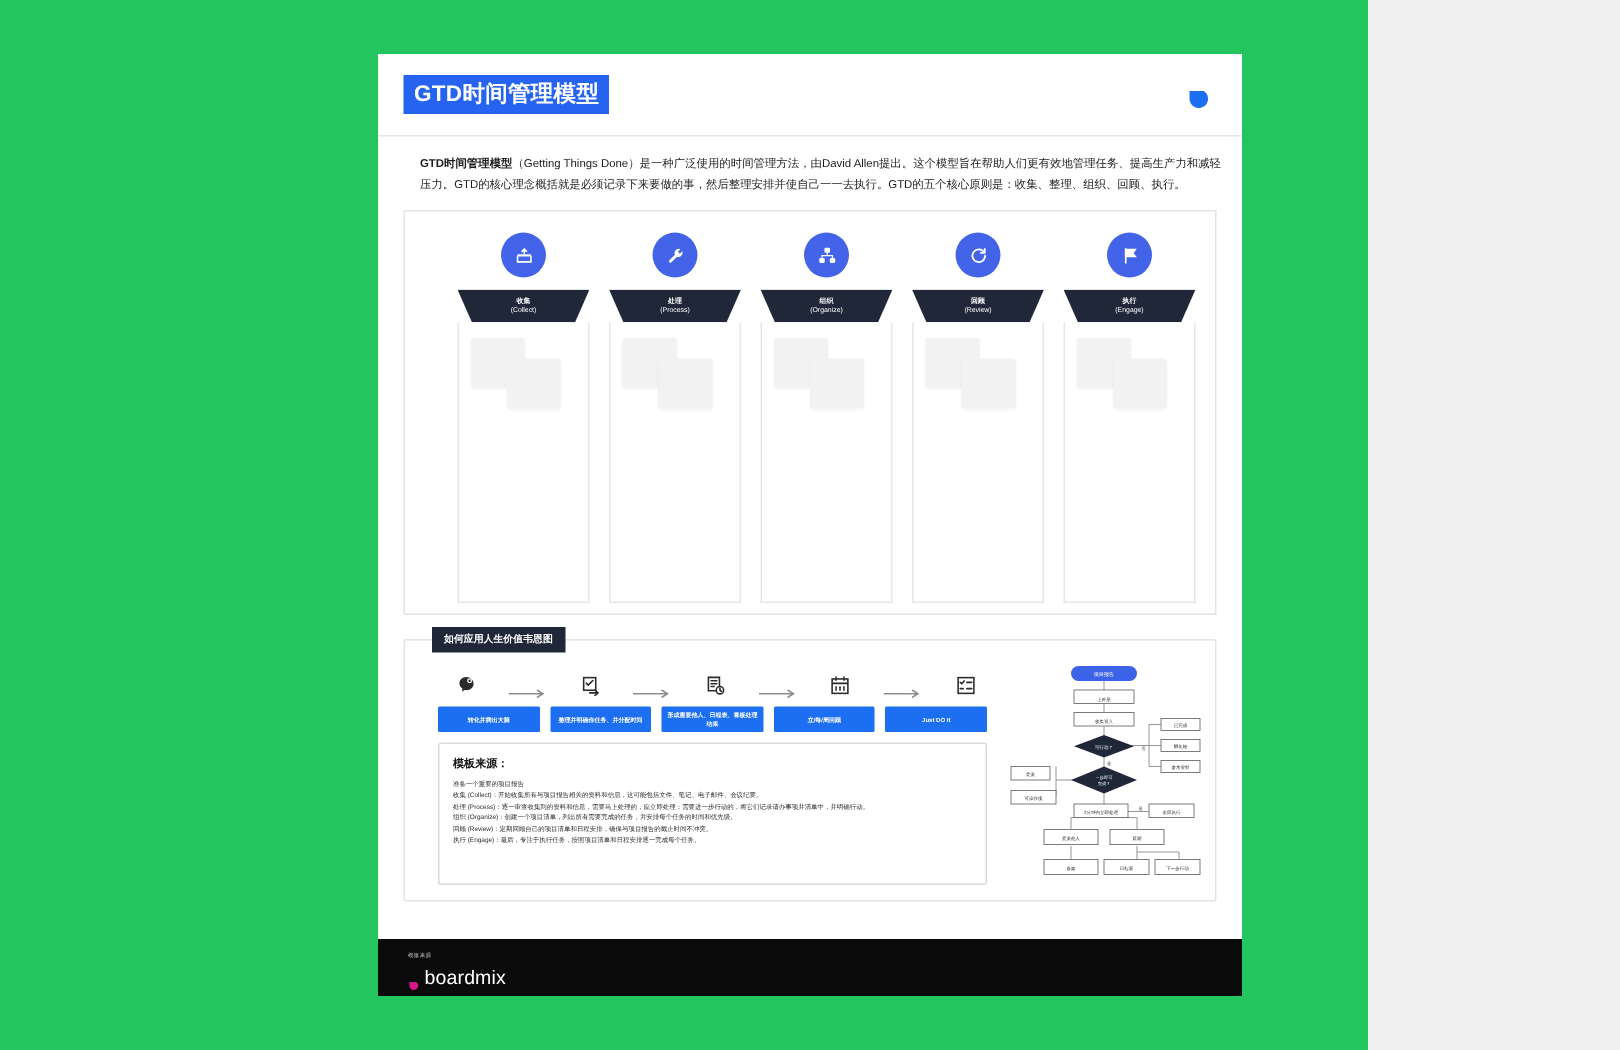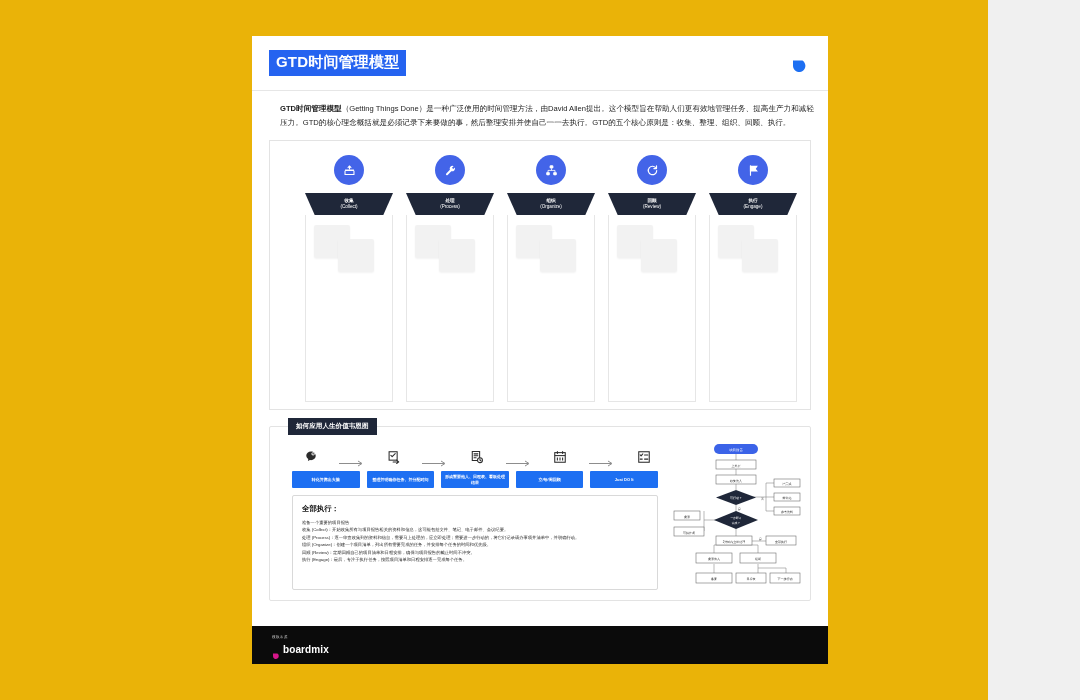--- a/index.html
+++ b/index.html
@@ -2,21 +2,21 @@
 <html><head>
 <meta charset="utf-8">
 <style>
   * { box-sizing: border-box; margin: 0; padding: 0; }
   html, body {
     width: 1080px; height: 700px;
     background: #f0f0f0;
     font-family: "Liberation Sans", "DejaVu Sans", sans-serif;
     overflow: hidden;
   }
-  #page { position: relative; width: 988px; height: 700px; background: #eab308; }
+  #page { position: relative; width: 912px; height: 700px; background: #22c55e; }
 
   .sheet {
     position: absolute; left: 252px; top: 36px;
     width: 576px; height: 590px;
     background: #ffffff;
   }
 
   
   .hdr {
     position: relative; height: 55px;
@@ -134,21 +134,21 @@
   }
   .foot-sub {
     position: absolute; left: 20px; top: 9px;
     color: #c9c9c9; font-size: 3.6px; letter-spacing: .3px;
   }
   .foot-logo {
     position: absolute; left: 20px; top: 18px;
     display: flex; align-items: center; gap: 3px;
   }
   .foot-logo .bm { width: 8px; height: 9px; }
-  .foot-logo .wm { color: #fff; font-size: 10px; font-weight: 700; letter-spacing: .1px; }
+  .foot-logo .wm { color: #fff; font-size: 13px; font-weight: 400; letter-spacing: .1px; }
 </style>
 </head>
 <body>
 
 <div id="page">
 
   <div class="sheet">
 
     <div class="hdr">
       <div class="title-chip">GTD时间管理模型</div>
@@ -331,21 +331,21 @@
 
       <div class="btnrow">
         <div class="bbtn">转化并腾出大脑</div>
         <div class="bbtn">整理并明确你任务、并分配时间</div>
         <div class="bbtn">形成重要他人、日程表、看板处理结果</div>
         <div class="bbtn">立/每/周回顾</div>
         <div class="bbtn">Just DO It</div>
       </div>
 
       <div class="case">
-        <h4>全部执行：</h4>
+        <h4>模板来源：</h4>
         <p>准备一个重要的项目报告</p>
         <p>收集 (Collect)：开始收集所有与项目报告相关的资料和信息，这可能包括文件、笔记、电子邮件、会议纪要。</p>
         <p>处理 (Process)：逐一审查收集到的资料和信息，需要马上处理的，应立即处理；需要进一步行动的，将它们记录请办事项并清单中，并明确行动。</p>
         <p>组织 (Organize)：创建一个项目清单，列出所有需要完成的任务，并安排每个任务的时间和优先级。</p>
         <p>回顾 (Review)：定期回顾自己的项目清单和日程安排，确保与项目报告的截止时间不冲突。</p>
         <p>执行 (Engage)：最后，专注于执行任务，按照项目清单和日程安排逐一完成每个任务。</p>
       </div>
 
       <div class="fc">
         <svg viewBox="0 0 132 152" width="132" height="152">

